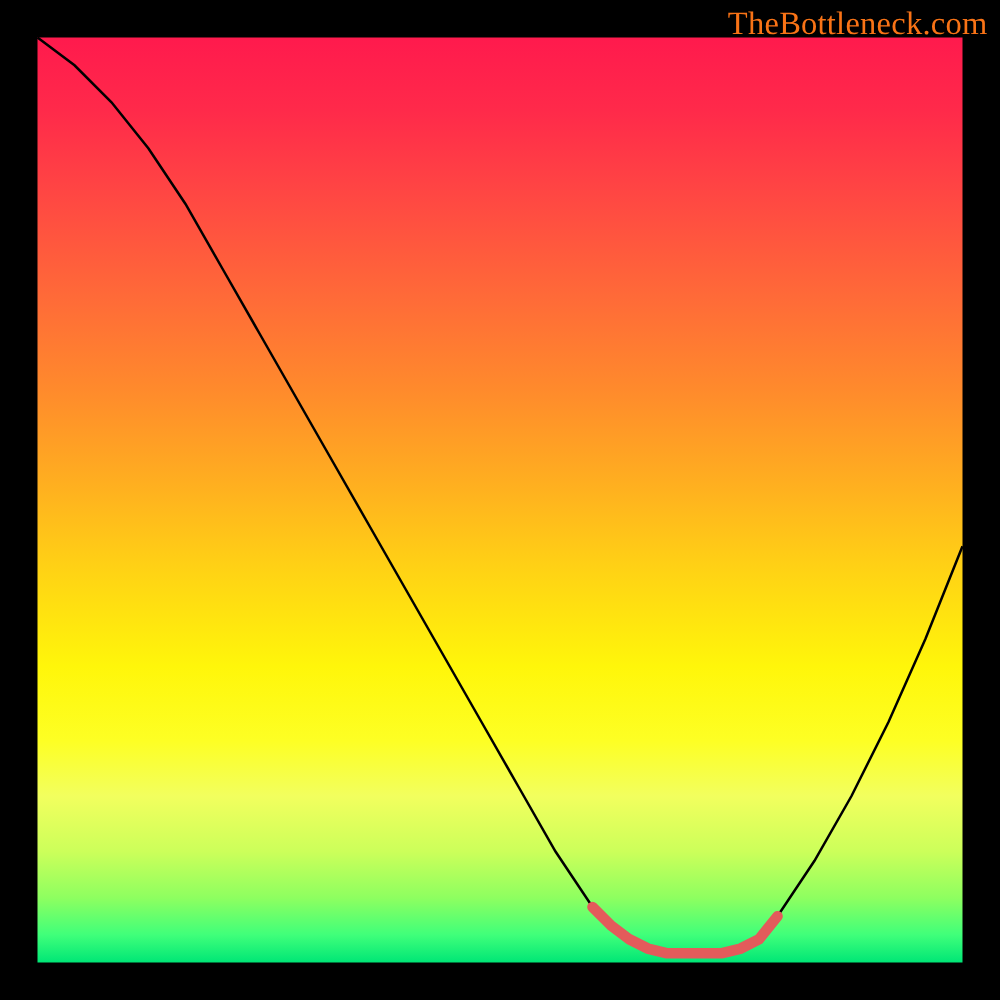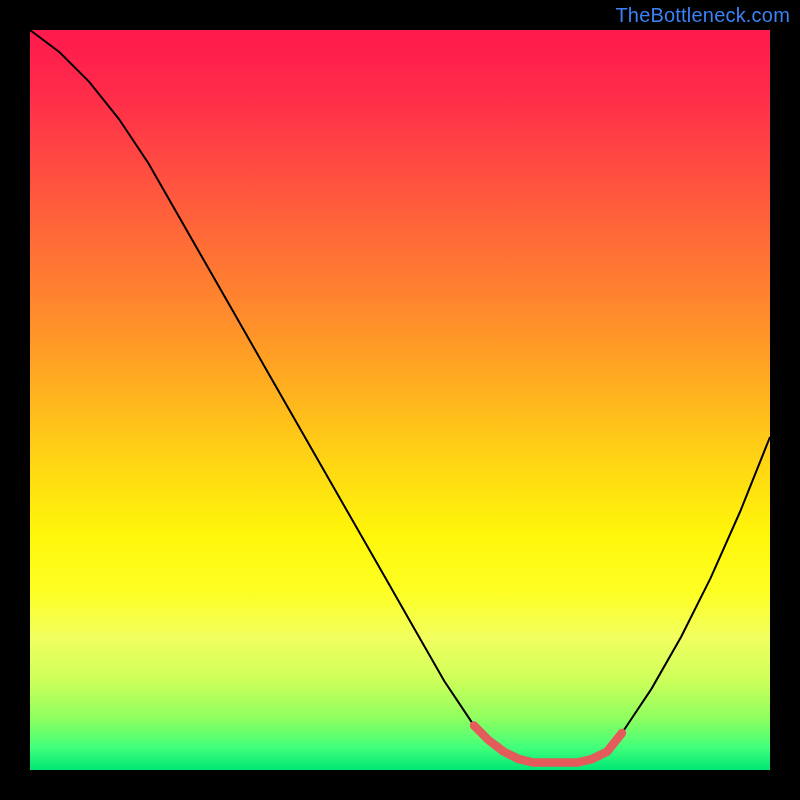--- a/index.html
+++ b/index.html
@@ -8,25 +8,26 @@
     width: 800px;
     height: 800px;
     background: #000;
     font-family: Arial, Helvetica, sans-serif;
     position: relative;
   }
   .watermark {
     position: absolute;
     top: 4px;
     right: 10px;
-    color: #3b82f6;
-    font-size: 20px;
+    color: #f97316;
+    font-size: 26px;
     font-weight: 500;
     z-index: 10;
     letter-spacing: 0.2px;
+    font-family: Liberation Serif, serif;
   }
   .plot-area {
     position: absolute;
     left: 30px;
     top: 30px;
     width: 740px;
     height: 740px;
     background: linear-gradient(to bottom,
       #ff1a4d 0%,
       #ff2a4a 8%,

